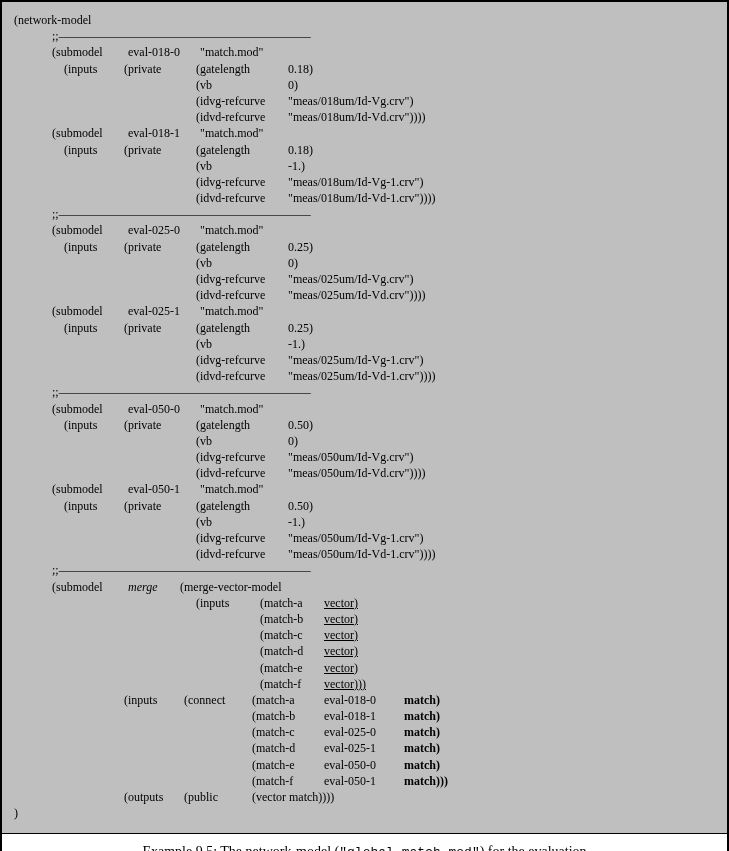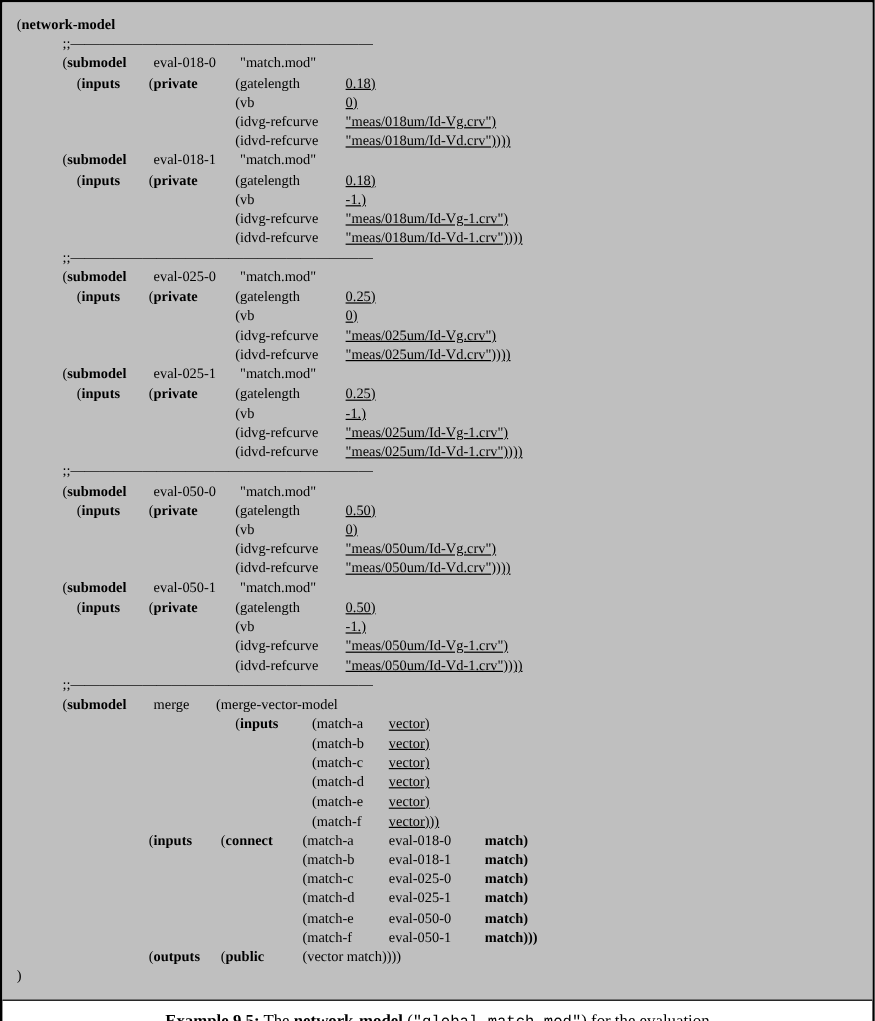--- a/index.html
+++ b/index.html
@@ -21,32 +21,32 @@
     line-height: 1.35;
     white-space: pre;
     font-family: "Times New Roman", serif;
   }
   .caption {
     padding: 8px 14px 10px 14px;
     font-size: 14px;
     text-align: center;
     line-height: 1.4;
   }
-  .b { font-weight: bold; }
+  .b { font-weight: normal; }
   .tt { font-family: "Courier New", monospace; font-size: 13px; }
   .row { display: flex; }
   .c1 { width: 38px; }
   .c2 { width: 72px; }
   .c3 { width: 72px; }
   .c5 { width: 92px; }
-  .c6 { flex: 1; text-decoration: underline; }
+  .c6 { flex: 1; }
 
   .mr .c1 { width: 38px; }
   .mr .c2 { width: 72px; }
-  .mr .c3 { width: 52px; }
+  .mr .c3 { width: 52px; font-style: italic; }
 
   .mi .p1 { width: 182px; }
   .mi .p2 { width: 64px; }
   .mi .p3 { width: 64px; }
   .mi .p4 { flex:1;text-decoration:underline; }
 
   .mc .p1 { width: 110px; }
   .mc .p2 { width: 60px; }
   .mc .p3 { width: 68px; }
   .mc .p4 { width: 72px; }

